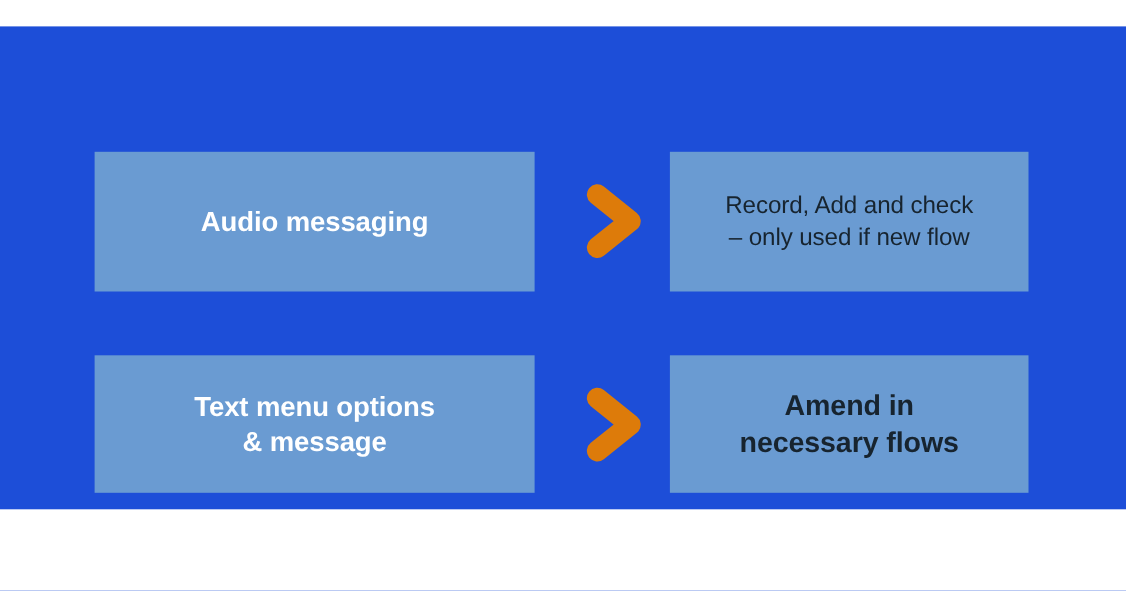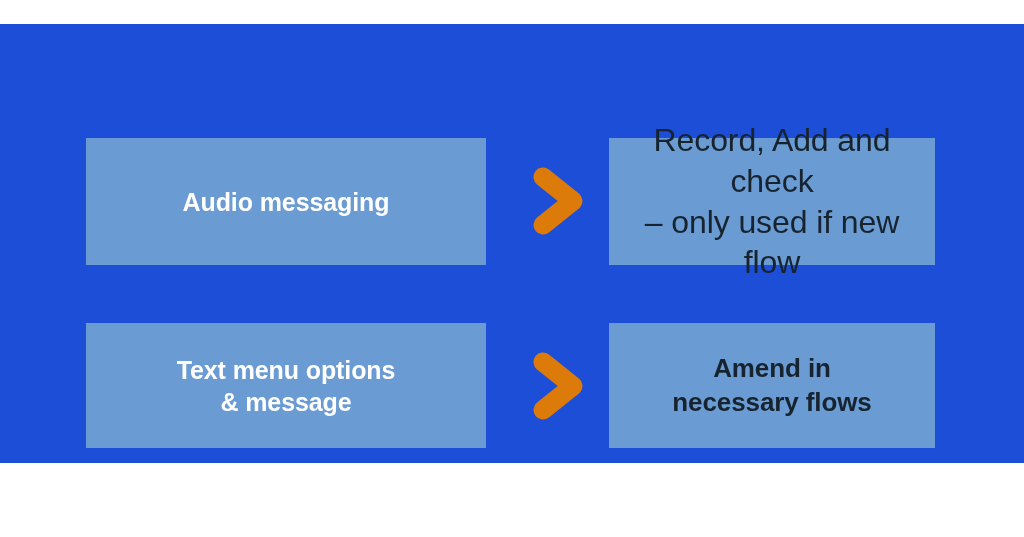--- a/index.html
+++ b/index.html
@@ -64,21 +64,21 @@
   }
 
   .node-label.on-blue-white {
     color: #ffffff;
     font-weight: bold;
     font-size: 25px;
   }
 
   .node-label.on-blue-dark {
     color: #17242f;
-    font-size: 32px;
+    font-size: 22px;
     font-weight: normal;
   }
 
   .node-label.on-blue-dark-bold {
     color: #17242f;
     font-size: 26px;
     font-weight: bold;
   }
 
   .chevron {

